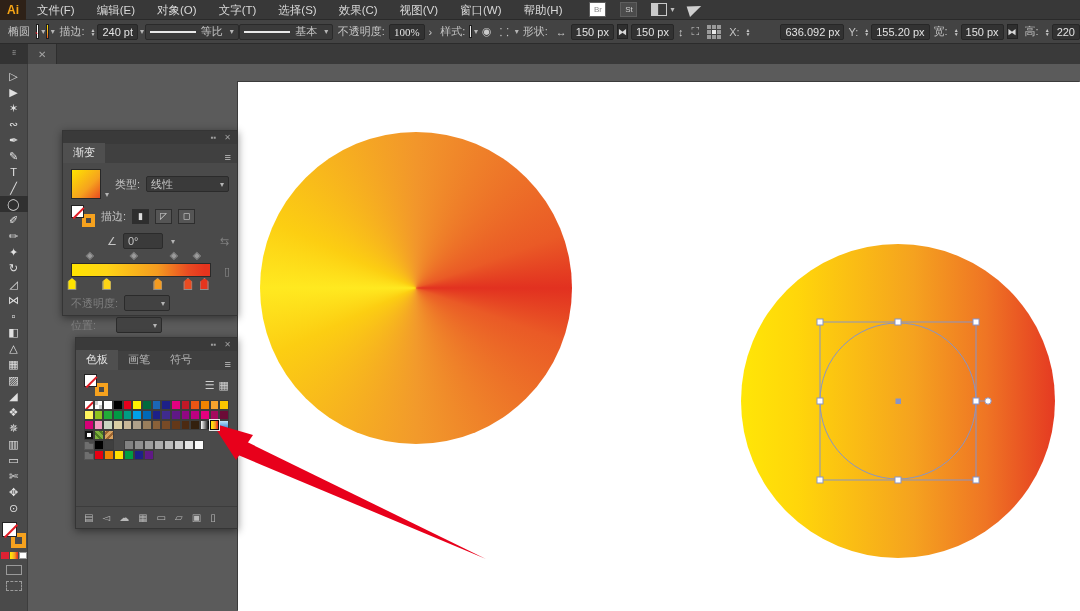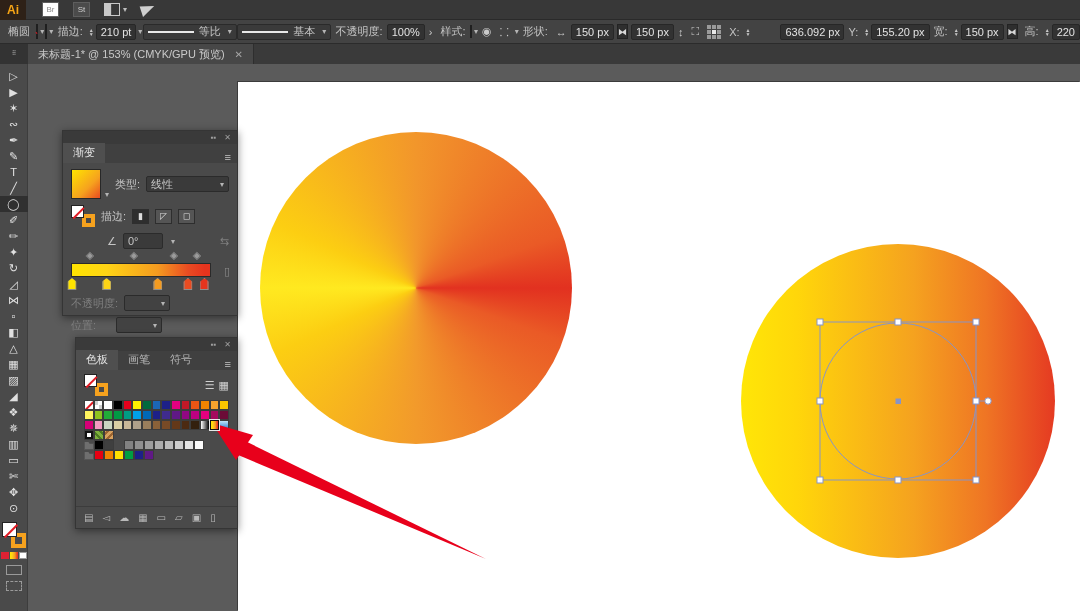--- a/index.html
+++ b/index.html
@@ -112,20 +112,31 @@
   
   svg.overlay { position:absolute; left:0; top:0; pointer-events:none; }
 </style>
 </head>
 <body>
 
 <div id="app">
 
   <div class="menubar">
     <div class="ai-logo">Ai</div>
+    <div id="menu-items" style="display:flex;">
+        <div class="menu-item">文件(F)</div>
+        <div class="menu-item">编辑(E)</div>
+        <div class="menu-item">对象(O)</div>
+        <div class="menu-item">文字(T)</div>
+        <div class="menu-item">选择(S)</div>
+        <div class="menu-item">效果(C)</div>
+        <div class="menu-item">视图(V)</div>
+        <div class="menu-item">窗口(W)</div>
+        <div class="menu-item">帮助(H)</div>
+      </div>
     <div class="menubar-right">
       <div class="mb-icon dim">Br</div>
       <div class="mb-icon">St</div>
       <div class="ws-wrap">
         <div class="ws-icon">
             <span></span>
             <span></span>
           </div>
         <span>▾</span>
       </div>
@@ -140,37 +151,37 @@
     <span class="chev">▾</span>
     <span style="width:8px;"></span>
     <span class="swatch-box" id="cb-stroke-swatch" style="background: linear-gradient(135deg, rgb(255, 228, 0), rgb(246, 162, 30) 60%, rgb(232, 74, 32));"></span>
     <span class="chev">▾</span>
     <span style="width:10px;"></span>
     <span class="cb-label">描边:</span>
     <span class="stepper">
         <span>▲</span>
         <span>▼</span>
       </span>
-    <span class="cb-field" style="width:44px;">210 pt</span>
+    <span class="cb-field" style="width:44px;">240 pt</span>
     <span class="chev">▾</span>
     <span style="width:10px;"></span>
     <span class="line-combo">
       <span class="line-sample"></span>
       <span>等比</span>
       <span class="chev">▾</span>
     </span>
     <span style="width:8px;"></span>
     <span class="line-combo">
       <span class="line-sample"></span>
       <span>基本</span>
       <span class="chev">▾</span>
     </span>
     <span style="width:8px;"></span>
     <span class="cb-label">不透明度:</span>
-    <span class="cb-field" style="width:40px;">100%</span>
+    <span class="cb-field" style="width:40px;font-family:Liberation Serif, serif;">100%</span>
     <span class="cb-ico">›</span>
     <span class="cb-label">样式:</span>
     <span class="swatch-box" style="width:13px;height:13px;background:#e9e9e9;"></span>
     <span class="chev">▾</span>
     <span class="cb-ico">◉</span>
     <span class="cb-ico">⸬</span>
     <span class="chev">▾</span>
     <span class="cb-label">形状:</span>
     <span class="cb-ico">↔</span>
     <span class="cb-field" style="width:52px;">150 px</span>
@@ -212,21 +223,20 @@
     <span class="stepper">
         <span>▲</span>
         <span>▼</span>
       </span>
     <span class="cb-field" style="width:40px;">220</span>
   </div>
 
   <div class="tabbar">
     <div class="dock-head">᎒᎒</div>
     <div class="doc-tab">
-      <span>未标题-1* @ 153% (CMYK/GPU 预览)</span>
       <span class="close">✕</span>
     </div>
   </div>
 
   <div class="toolbar">
     <div id="tool-list" style="margin-top:4px;">
         <div class="tool">▷</div>
         <div class="tool">▶</div>
         <div class="tool">✶</div>
         <div class="tool">∾</div>

